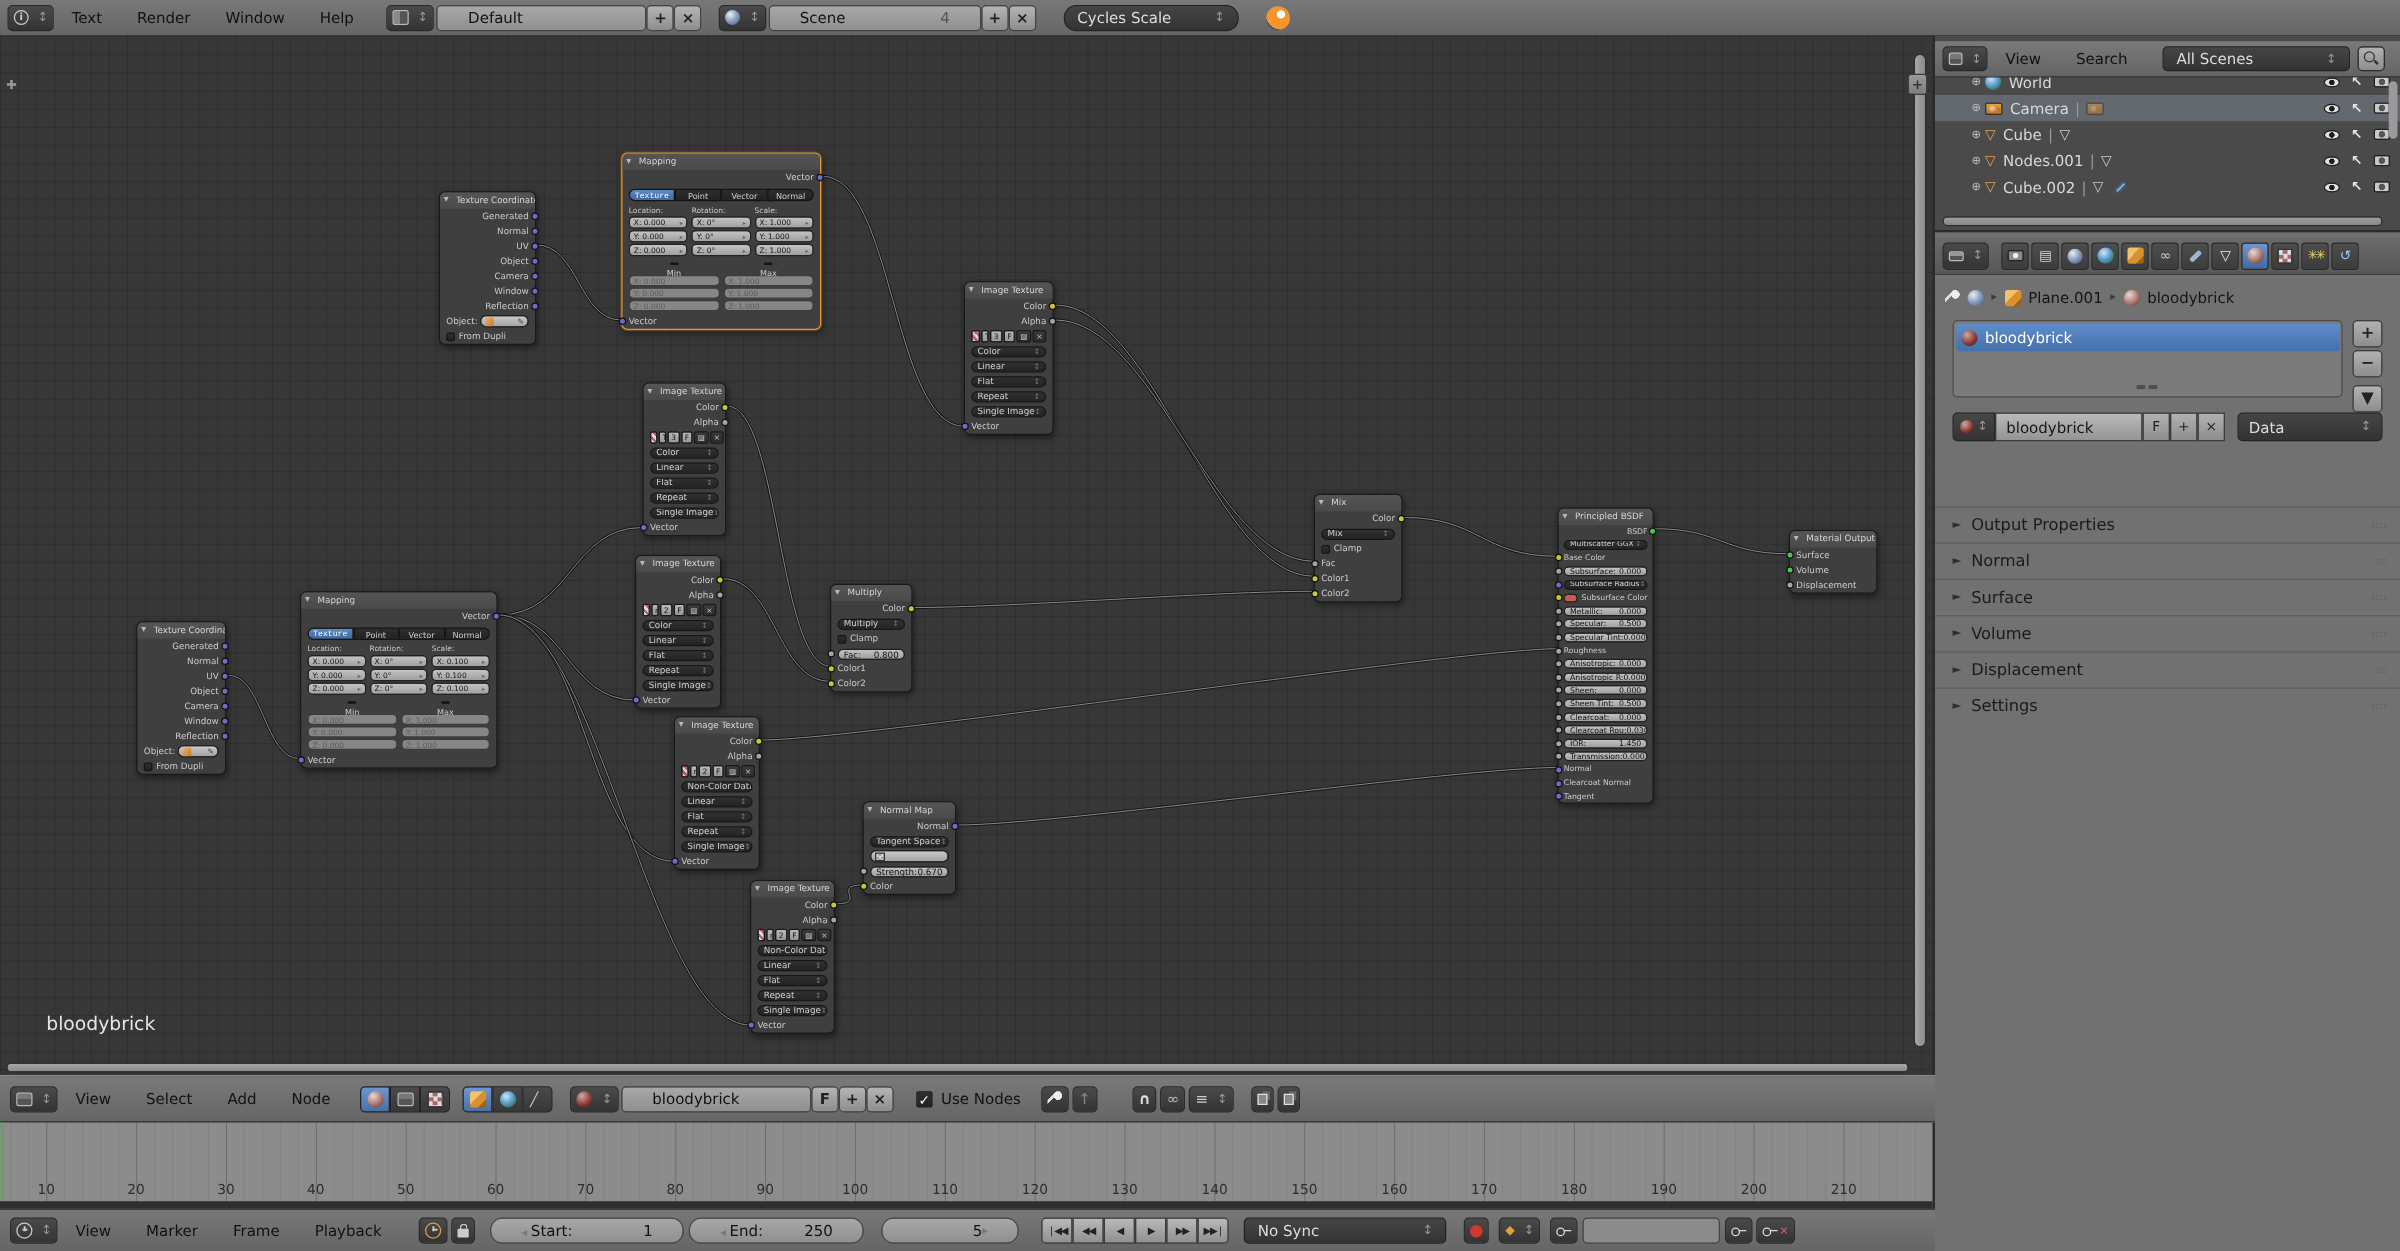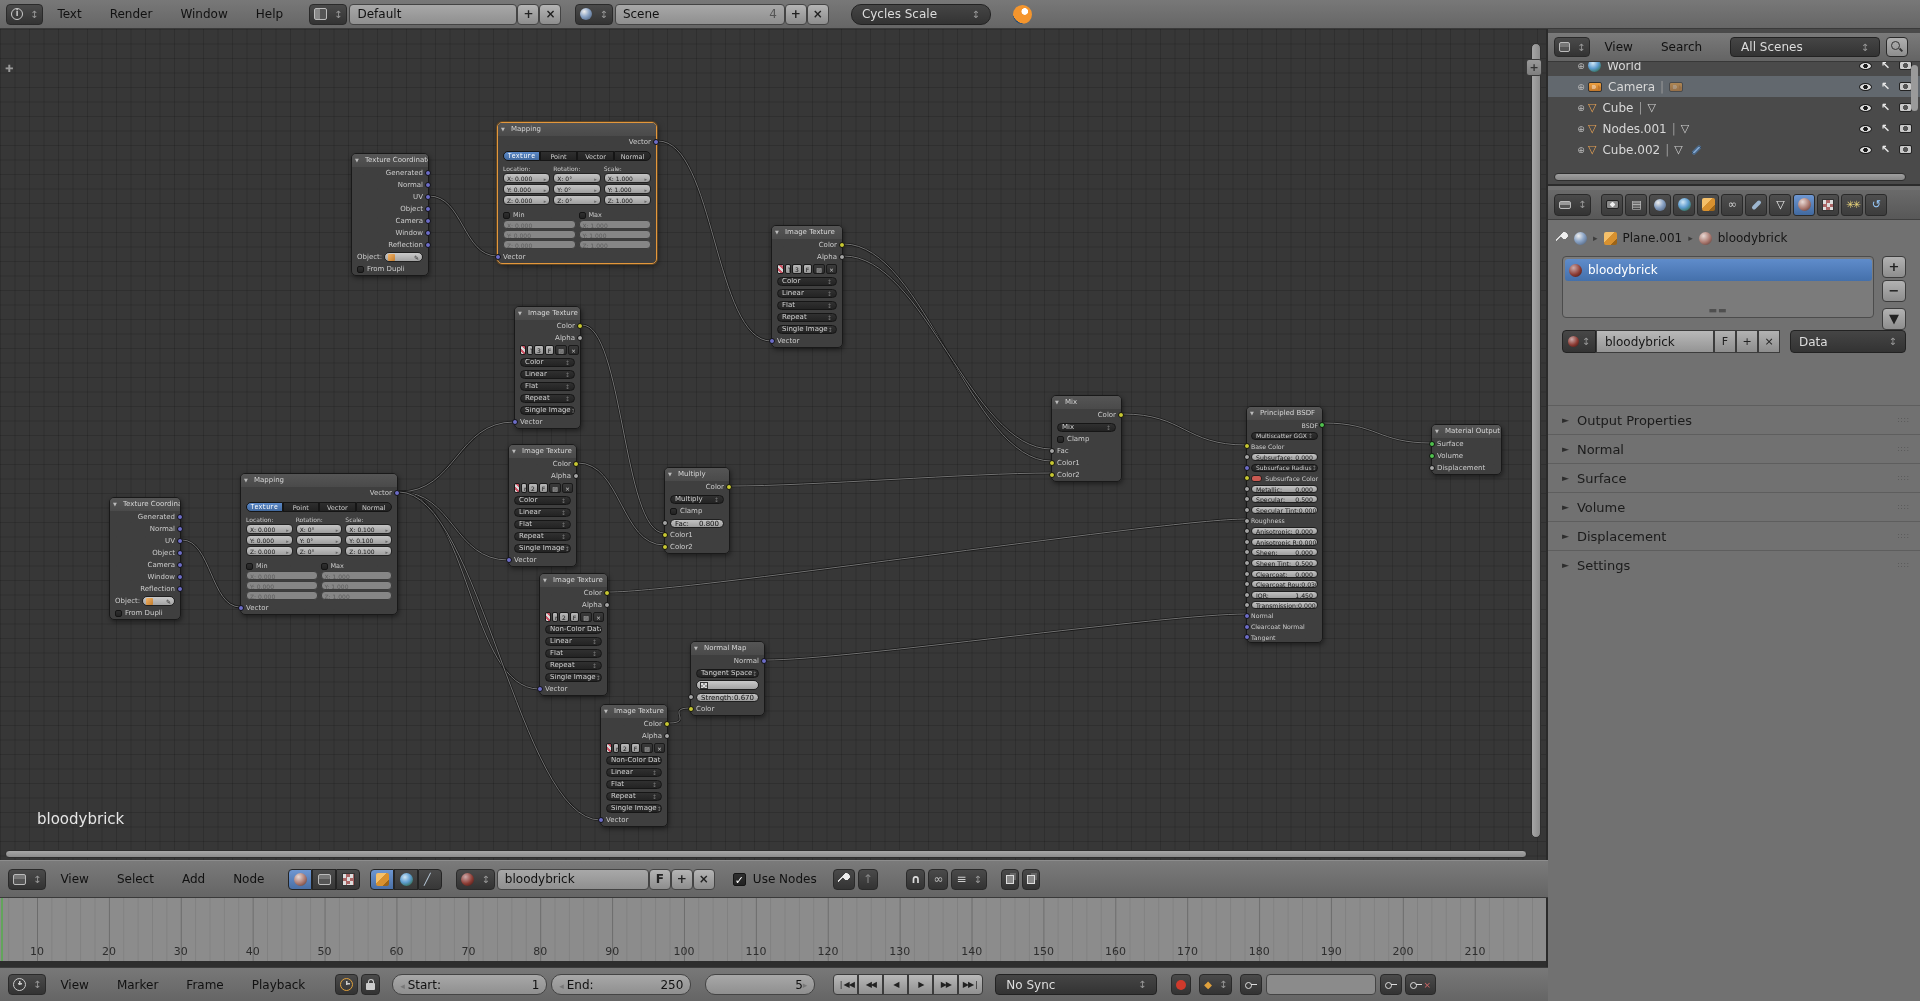--- a/index.html
+++ b/index.html
@@ -8,21 +8,21 @@
 
   
   #info-bar { position:absolute; left:0; top:0; width:1920px; height:29px;
     background:linear-gradient(#787878,#666); border-bottom:1px solid #3a3a3a;
     display:flex; align-items:center; color:#111; font-size:12px; }
   .menu-item { padding:0 14px; color:#111; }
   .icon-box { display:inline-flex; align-items:center; justify-content:center;
     background:linear-gradient(#4a4a4a,#333); border:1px solid #2a2a2a; border-radius:4px;
     height:21px; padding:0 4px; color:#ccc; }
   .lt-field { display:inline-flex; align-items:center; background:linear-gradient(#a8a8a8,#8f8f8f);
-    border:1px solid #444; border-radius:4px; height:21px; padding:0 7px; color:#111; }
+    border:1px solid #444; border-radius:4px; height:21px; padding:0 24px; color:#111; }
   .sm-btn { display:inline-flex; align-items:center; justify-content:center;
     background:linear-gradient(#b5b5b5,#8d8d8d); border:1px solid #444; border-radius:4px;
     width:22px; height:21px; color:#222; font-weight:bold; }
   .dark-drop { display:inline-flex; align-items:center; background:linear-gradient(#454545,#333);
     border:1px solid #222; border-radius:10px; height:21px; padding:0 10px; color:#ddd; }
   .updn { color:#999; font-size:10px; margin-left:7px; }
   .ic-info { display:inline-block; width:12px; height:12px; border:1.4px solid #ccc; border-radius:50%;
     color:#ccc; font:bold 8px/10px "DejaVu Sans",sans-serif; text-align:center; }
   .ic-layout { display:inline-block; width:13px; height:12px; border:1px solid #bbb; border-radius:2px;
     background:linear-gradient(90deg,#888 0 5px,#555 5px); }
@@ -69,21 +69,21 @@
   .tab:last-child { border-radius:0 6px 6px 0; }
   .tab.on { background:linear-gradient(#5c8ac9,#41699f); color:#fff;font-family:Liberation Mono, monospace; }
   .m3 { display:flex; gap:3px; padding:1px 5px; height:46px; }
   .m3 .col { flex:1; }
   .m3 .clabel { font-size:6px; color:#ccc; height:9px; line-height:9px; }
   .m3 .f { height:10px; line-height:10px; margin-bottom:1px; background:linear-gradient(#c4c4c4,#9f9f9f);
     border:1px solid #222; border-radius:4px; font-size:6px; color:#161616; padding:0 3px;
     display:flex; justify-content:space-between; }
   .mm { display:flex; gap:3px; padding:1px 5px; height:42px; }
   .mm .col { flex:1; }
-  .mm .chk { display:flex; align-items:center; gap:3px; height:10px; font-size:6.5px; color:#ccc; }
+  .mm .chk { display:flex; align-items:center; gap:3px; height:10px; font-size:6.5px; color:#ccc;flex-direction:column; }
   .mm .f { height:9px; line-height:9px; margin-bottom:1px; background:#868686;
     border:1px solid #3c3c3c; border-radius:4px; font-size:6px; color:#5c5c5c; padding:0 3px;
     display:flex; justify-content:space-between; }
   .cb { display:inline-block; width:7px; height:7px; background:linear-gradient(#2f2f2f,#222);
     border:1px solid #141414; border-radius:2px; color:#fff; font-size:6px; line-height:7px;
     text-align:center; }
   .imgrow { gap:1px; }
   .seg { height:10px; line-height:10px; border:1px solid #1a1a1a; font-size:6px;
     background:linear-gradient(#b9b9b9,#969696); color:#141414; padding:0 2px; border-radius:2px; }
   .seg.dark { background:linear-gradient(#3a3a3a,#2b2b2b); color:#ccc; }

